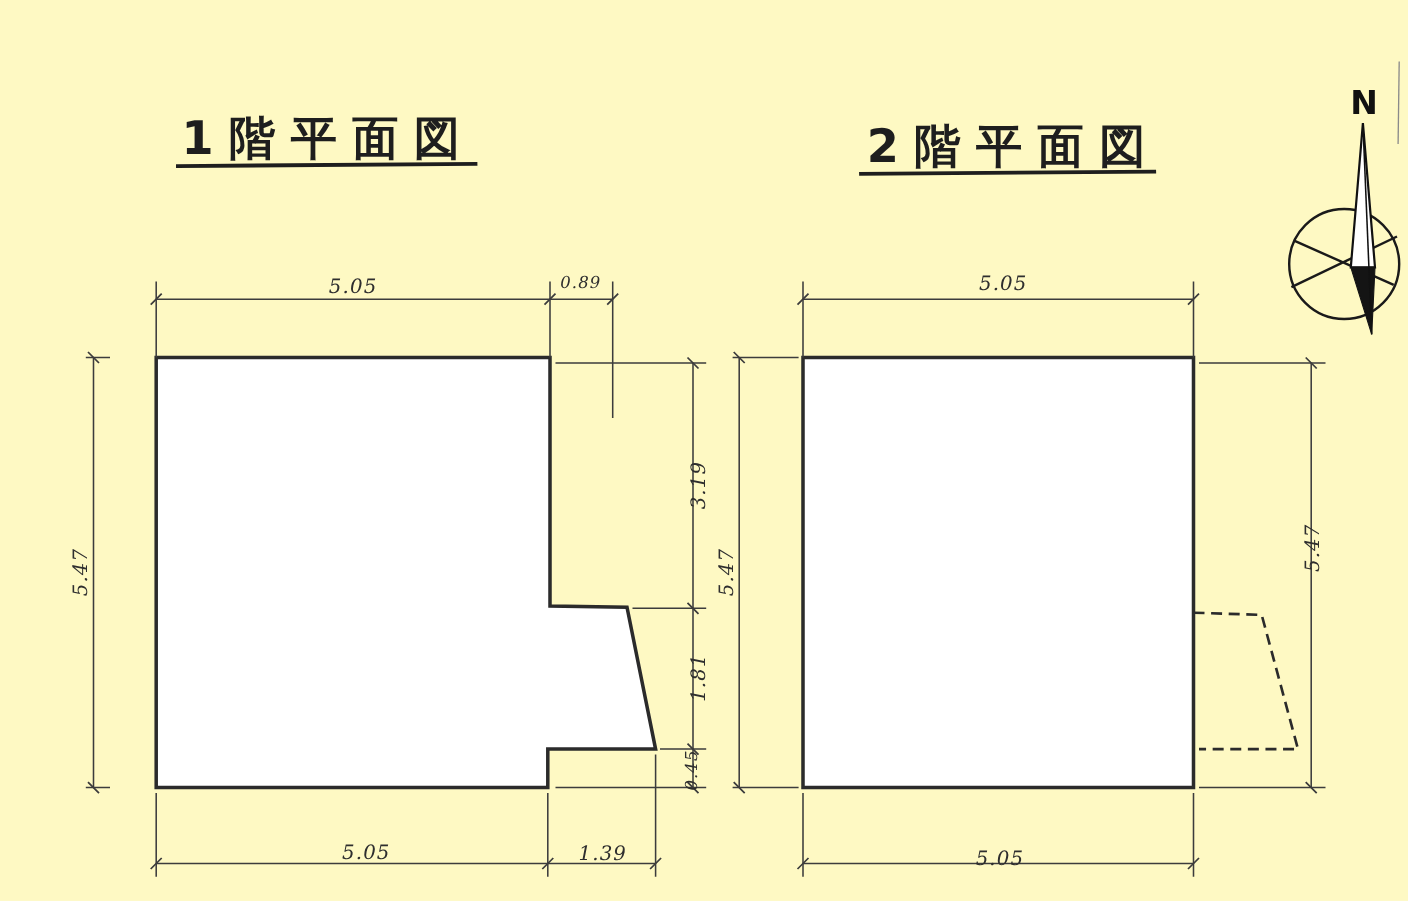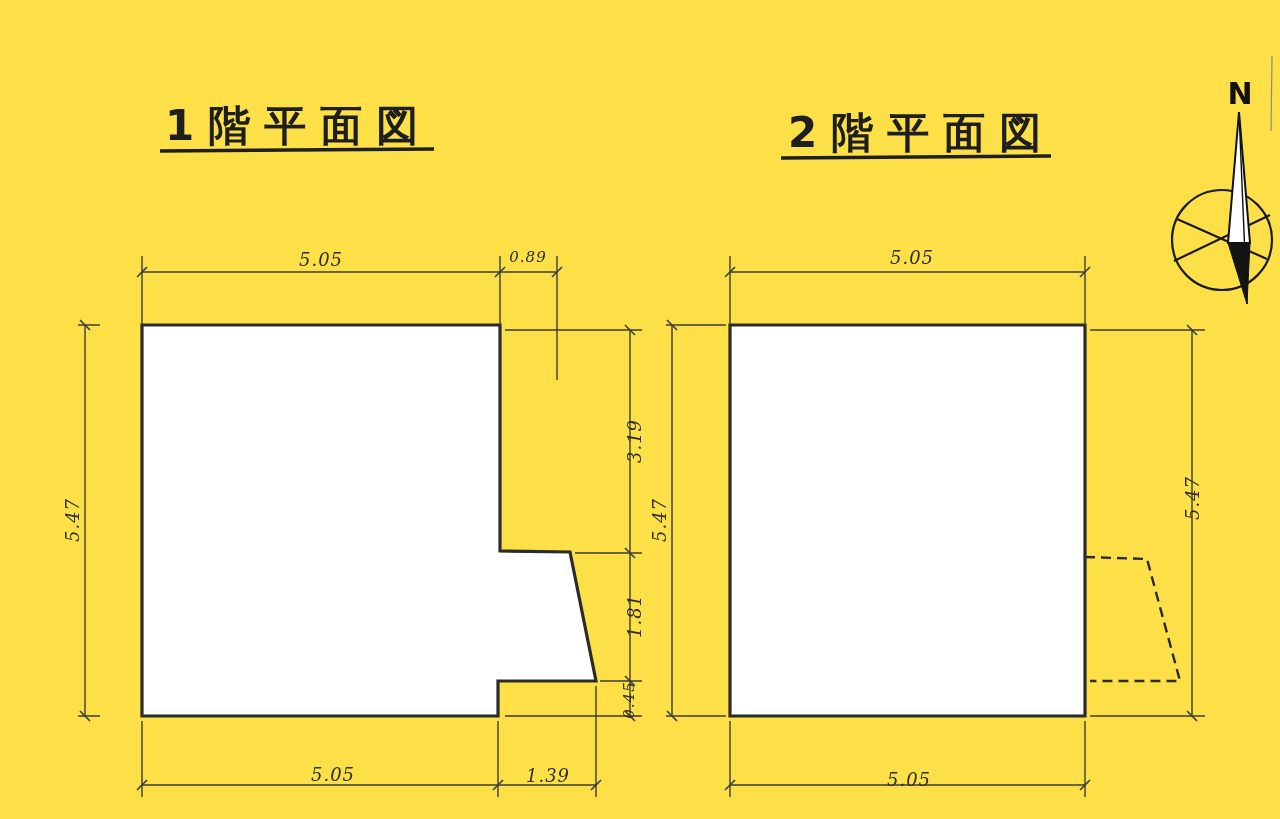--- a/index.html
+++ b/index.html
@@ -1,19 +1,19 @@
 <!DOCTYPE html>
 <html><head>
 <meta charset="utf-8">
 <style>
   html,body{margin:0;padding:0;background:#ffffff;}
   .sheet{
     position:relative;
     width:1280px;height:819px;
-    background:#fde047;
+    background:#fef9c3;
     overflow:hidden;
     font-family:"DejaVu Sans", sans-serif;
   }
   svg{position:absolute;left:0;top:0;}
   .outline{fill:#ffffff;stroke:#2b2b2b;stroke-width:3.2;stroke-linejoin:miter;}
   .dashed{fill:none;stroke:#2b2b2b;stroke-width:2.4;stroke-dasharray:10 6;}
   .dimline{fill:none;stroke:#3c3c3c;stroke-width:1.4;}
   .tick{fill:none;stroke:#3c3c3c;stroke-width:1.6;}
   .dimtext{
     font-family:"DejaVu Serif", serif;

